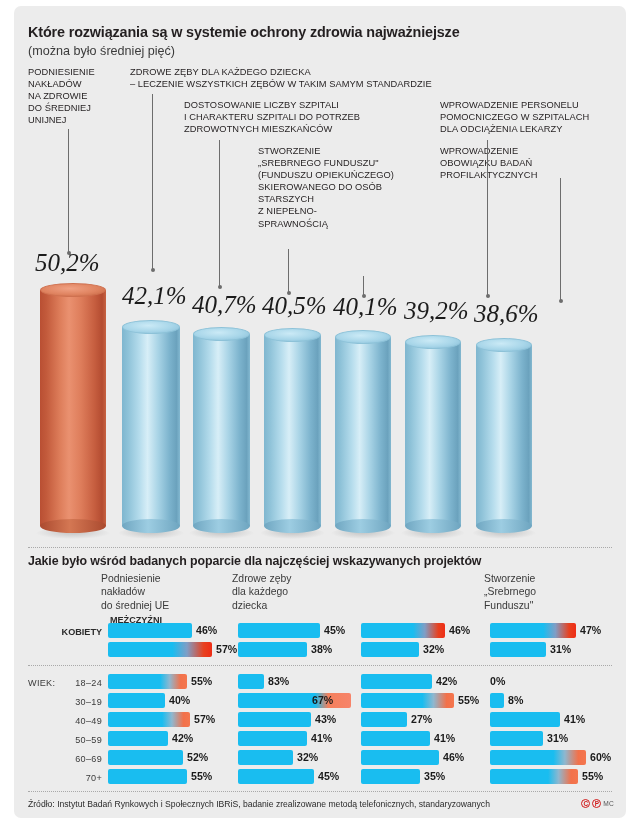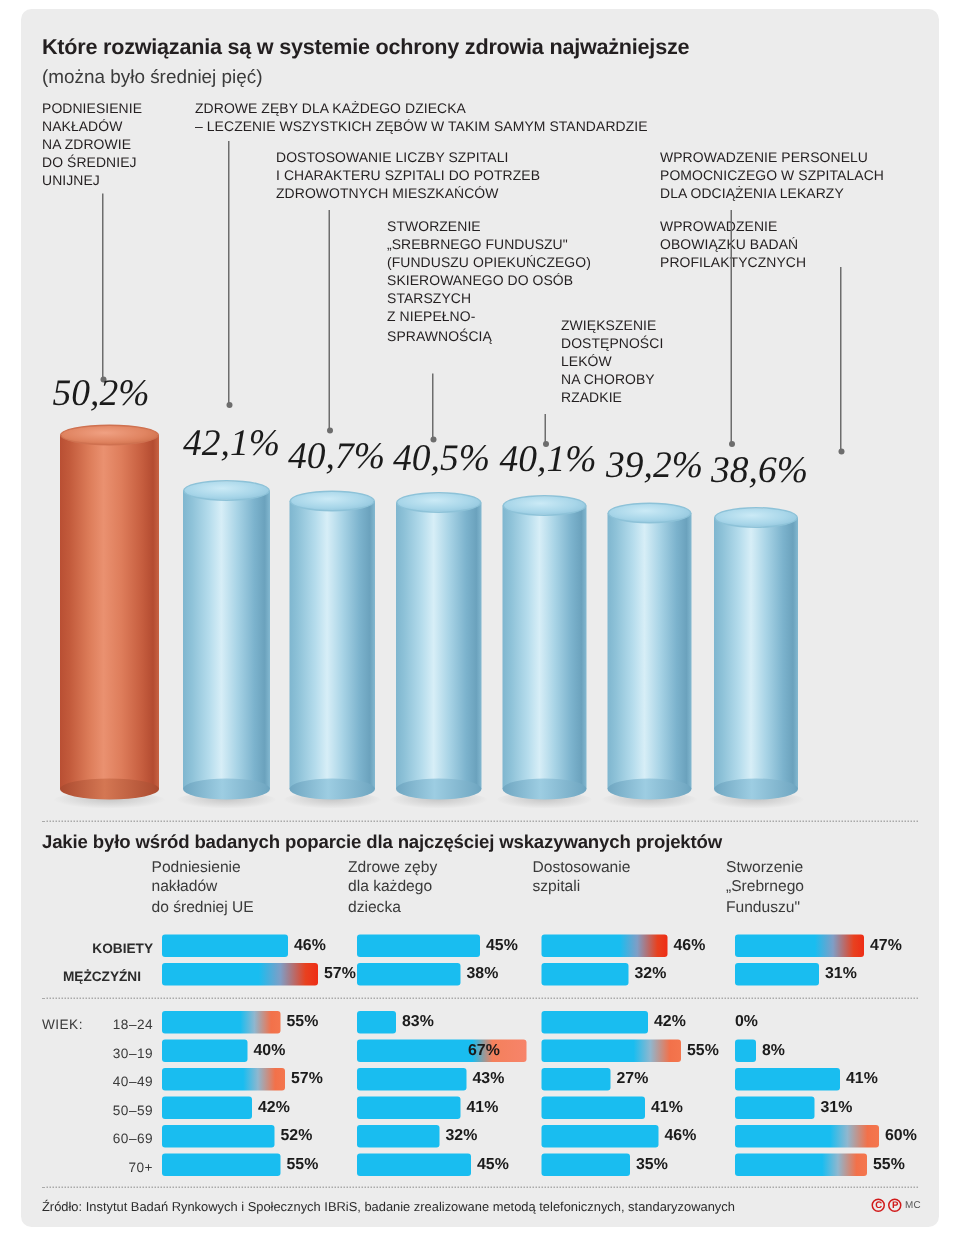--- a/index.html
+++ b/index.html
@@ -187,21 +187,20 @@
   <div class="panel"></div>
 
   <div class="title">Które rozwiązania są w systemie ochrony zdrowia najważniejsze</div>
   <div class="subtitle">(można było średniej pięć)</div>
 
   <div class="callout" style="left:28px;top:66px;width:92px;">PODNIESIENIE<br>NAKŁADÓW<br>NA ZDROWIE<br>DO ŚREDNIEJ<br>UNIJNEJ</div>
   <div class="callout" style="left:97px;top:66px;width:1px;height:0;"></div>
   <div class="callout" style="left:130px;top:66px;width:420px;">ZDROWE ZĘBY DLA KAŻDEGO DZIECKA<br>– LECZENIE WSZYSTKICH ZĘBÓW W TAKIM SAMYM STANDARDZIE</div>
   <div class="callout" style="left:184px;top:99px;width:240px;">DOSTOSOWANIE LICZBY SZPITALI<br>I CHARAKTERU SZPITALI DO POTRZEB<br>ZDROWOTNYCH MIESZKAŃCÓW</div>
   <div class="callout" style="left:258px;top:145px;width:150px;">STWORZENIE<br>„SREBRNEGO FUNDUSZU"<br>(FUNDUSZU OPIEKUŃCZEGO)<br>SKIEROWANEGO DO OSÓB<br>STARSZYCH<br>Z NIEPEŁNO-<br>SPRAWNOŚCIĄ</div>
-  <div class="callout" style="left:374px;top:211px;width:110px;">ZWIĘKSZENIE<br>DOSTĘPNOŚCI<br>LEKÓW<br>NA CHOROBY<br>RZADKIE</div>
   <div class="callout" style="left:440px;top:99px;width:180px;">WPROWADZENIE PERSONELU<br>POMOCNICZEGO W SZPITALACH<br>DLA ODCIĄŻENIA LEKARZY</div>
   <div class="callout" style="left:440px;top:145px;width:160px;">WPROWADZENIE<br>OBOWIĄZKU BADAŃ<br>PROFILAKTYCZNYCH</div>
 
   <div class="leader" style="left:68px;top:129px;height:125px;"></div>
   <div class="leader" style="left:152px;top:94px;height:177px;"></div>
   <div class="leader" style="left:219px;top:140px;height:148px;"></div>
   <div class="leader" style="left:288px;top:249px;height:45px;"></div>
   <div class="leader" style="left:363px;top:276px;height:21px;"></div>
   <div class="leader" style="left:487px;top:140px;height:157px;"></div>
   <div class="leader" style="left:560px;top:178px;height:124px;"></div>
@@ -255,25 +254,24 @@
     <div class="body"></div>
     <div class="base"></div>
     <div class="cap"></div>
   </div>
 
   <div class="divider" style="top:547px;"></div>
   <div class="sec-title">Jakie było wśród badanych poparcie dla najczęściej wskazywanych projektów</div>
 
   <div class="colhead" style="left:101px;top:572px;width:115px;">Podniesienie<br>nakładów<br>do średniej UE</div>
   <div class="colhead" style="left:232px;top:572px;width:110px;">Zdrowe zęby<br>dla każdego<br>dziecka</div>
-  <div class="colhead" style="left:355px;top:572px;width:115px;">Dostosowanie<br>szpitali</div>
   <div class="colhead" style="left:484px;top:572px;width:115px;">Stworzenie<br>„Srebrnego<br>Funduszu"</div>
 
   <div class="rowlabel" style="left:20px;top:627px;width:82px;">KOBIETY</div>
-  <div class="rowlabel" style="left:14px;top:646px;width:80px;">MĘŻCZYŹNI</div>
+  <div class="rowlabel" style="left:14px;top:615px;width:108px;padding-left:40px;">MĘŻCZYŹNI</div>
 
   <div class="hbar" style="left:108px;top:623px;width:84px;"></div>
   <div class="bval" style="left:196px;top:623px;">46%</div>
   <div class="hbar" style="left:238px;top:623px;width:82px;"></div>
   <div class="bval" style="left:324px;top:623px;">45%</div>
   <div class="hbar hl" style="left:361px;top:623px;width:84px;"></div>
   <div class="bval" style="left:449px;top:623px;">46%</div>
   <div class="hbar hl" style="left:490px;top:623px;width:86px;"></div>
   <div class="bval" style="left:580px;top:623px;">47%</div>
 

